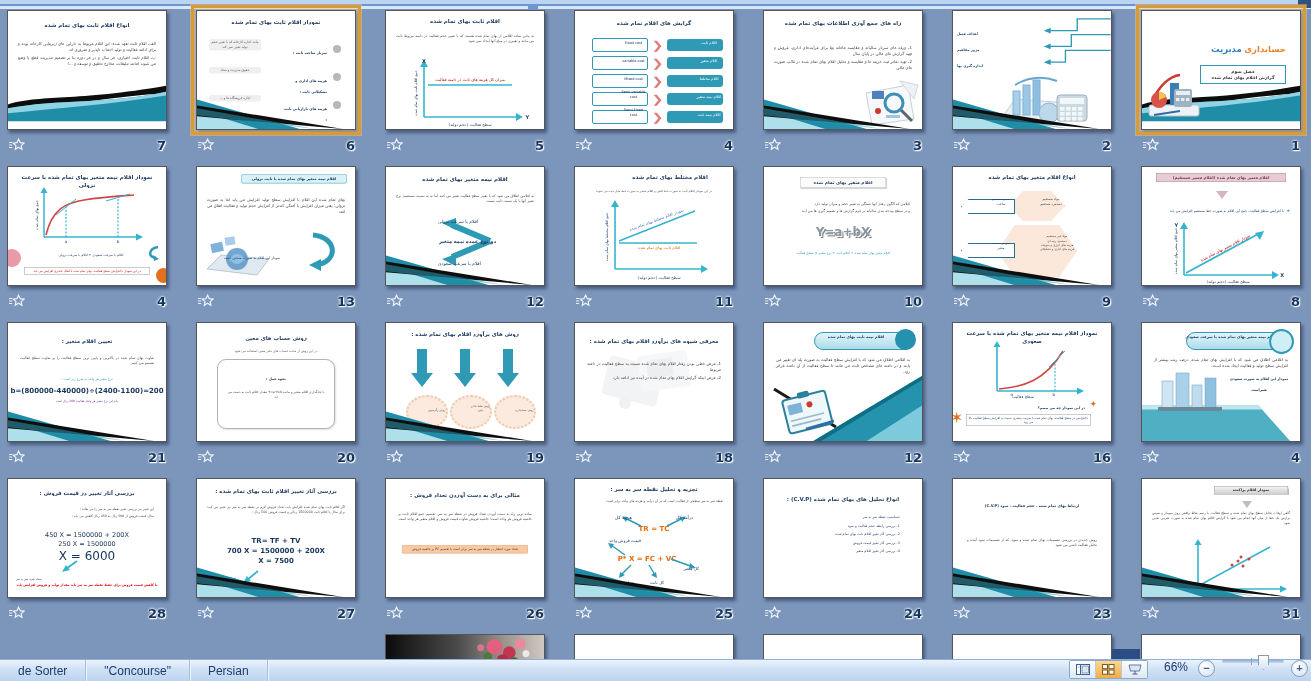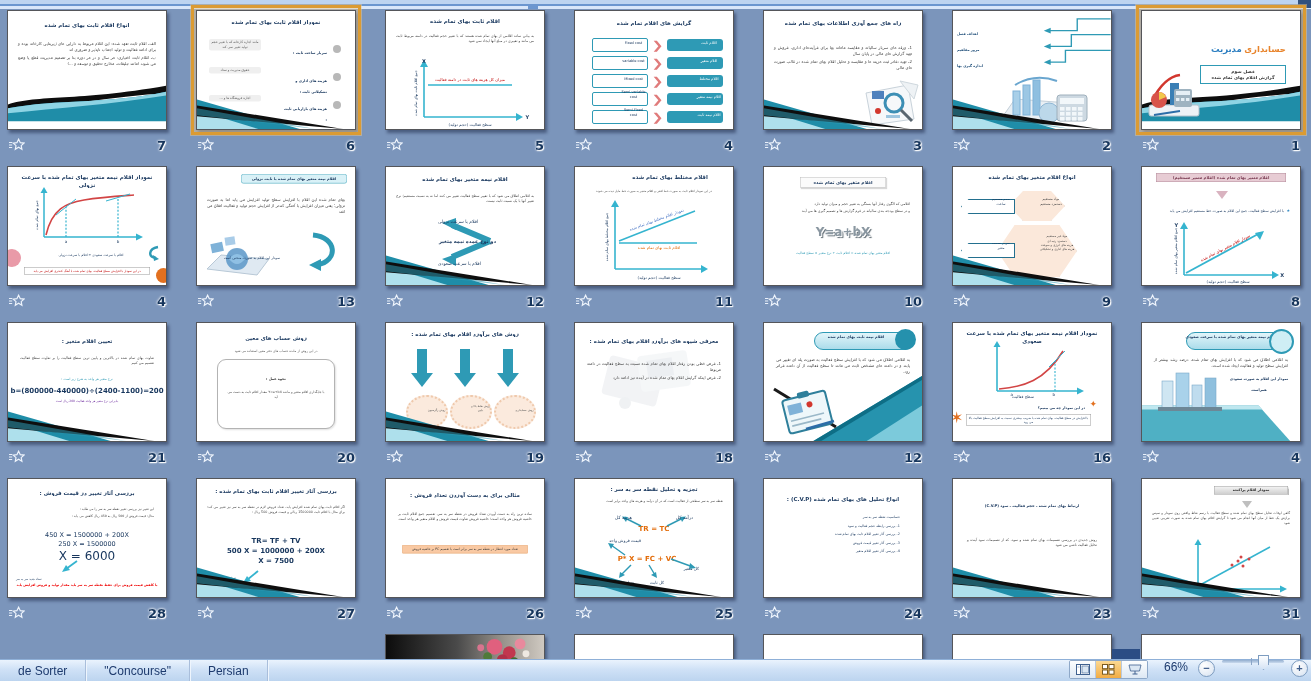--- a/index.html
+++ b/index.html
@@ -1075,21 +1075,21 @@
             <div class="sc">
               <div class="tt">بررسی آثار تغییر اقلام ثابت بهای تمام شده :</div>
             </div>
           </div>
  <div class="pos" style="top:26px;right:10px;left:10px">
             <div class="sc">
               <div class="bd" style="font-size:6.6px;margin-bottom:4px">اگر اقلام ثابت بهای تمام شده افزایش یابد، تعداد فروش لازم در نقطه سر به سر نیز تغییر می کند؛ برای مثال با اقلام ثابت 1500000 ریالی و قیمت فروش 500 ریال :</div>
             </div>
           </div>
  <div class="pos" style="top:58px;right:0;left:0;text-align:center;direction:ltr;font-size:7px;color:#17365d;font-weight:bold">TR= TF + TV</div>
-          <div class="pos" style="top:68px;right:0;left:0;text-align:center;direction:ltr;font-size:7px;color:#17365d;font-weight:bold">500 X = 1000000 + 200X</div>
+          <div class="pos" style="top:68px;right:0;left:0;text-align:center;direction:ltr;font-size:7px;color:#17365d;font-weight:bold">700 X = 1500000 + 200X</div>
           <div class="pos" style="top:78px;right:0;left:0;text-align:center;direction:ltr;font-size:7px;color:#17365d;font-weight:bold">X = 7500</div>
  <svg class="pos" style="left:44px;top:90px" width="20" height="16" viewBox="0 0 20 16">
   <line x1="17" y1="2" x2="6" y2="11" stroke="#35b4cf" stroke-width="1.8"></line>
             <polygon points="2,14 10,12 6,7" fill="#35b4cf"></polygon>
           </svg>
  <div class="pos" style="bottom:4px;left:8px;right: 96px;text-align:left">
             <div class="sc"><span style="font-size:6px;color:#17365d">تعداد در نقطه سر به سر</span></div>
           </div>
  <svg class="abs" viewBox="0 0 160 120" preserveAspectRatio="none">
  <polygon points="0,120 0,90 104,120" fill="#1f8da8"></polygon>

